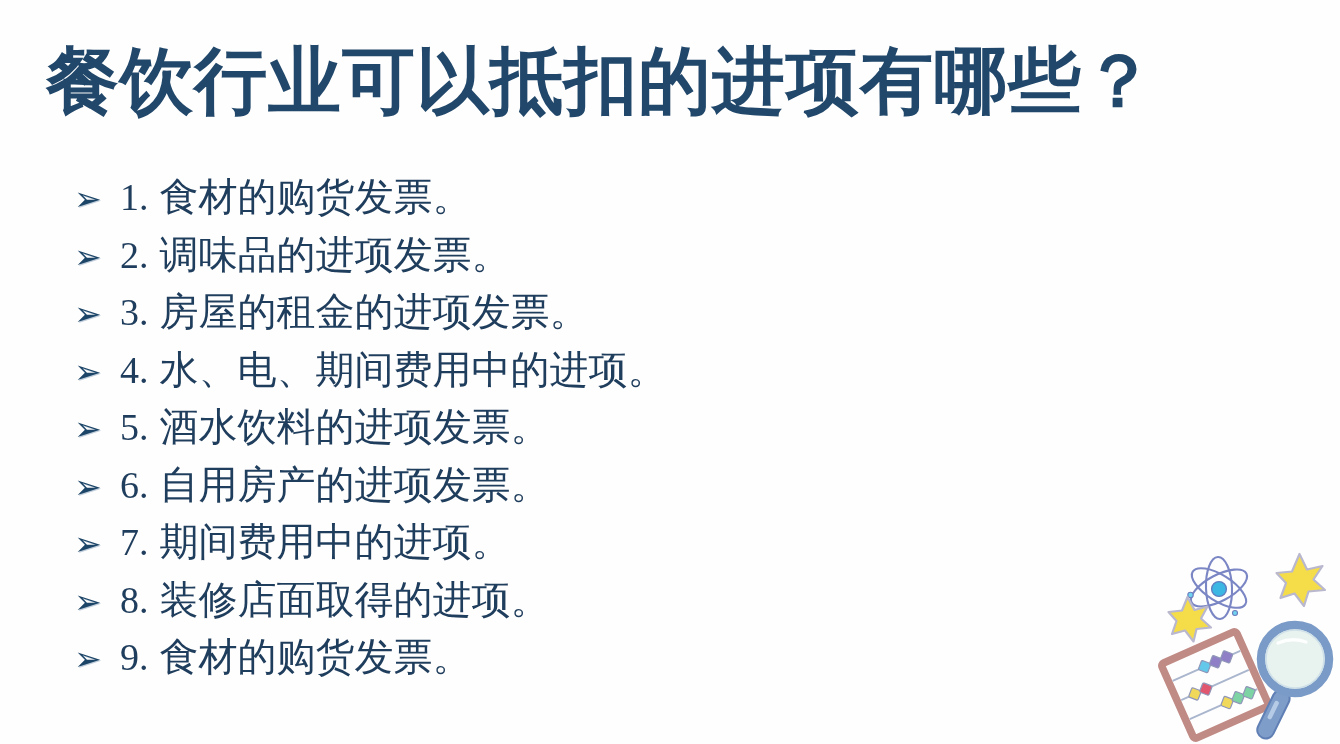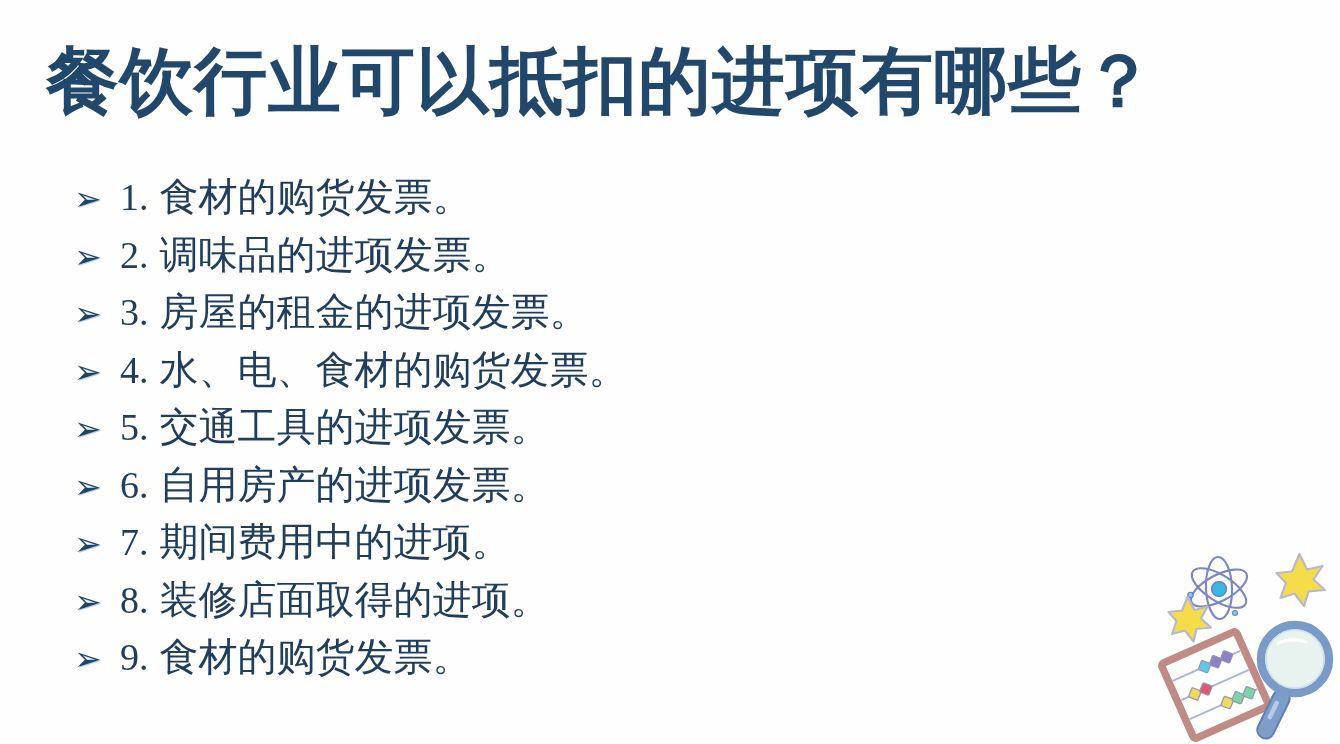--- a/index.html
+++ b/index.html
@@ -115,27 +115,27 @@
 
     <li class="bullet-row">
       <span class="bullet-marker">➢</span>
       <span class="bullet-num">3.</span>
       <span class="bullet-text">房屋的租金的进项发票。</span>
     </li>
 
     <li class="bullet-row">
       <span class="bullet-marker">➢</span>
       <span class="bullet-num">4.</span>
-      <span class="bullet-text">水、电、食材的购货发票。</span>
+      <span class="bullet-text">水、电、期间费用中的进项。</span>
     </li>
 
     <li class="bullet-row">
       <span class="bullet-marker">➢</span>
       <span class="bullet-num">5.</span>
-      <span class="bullet-text">交通工具的进项发票。</span>
+      <span class="bullet-text">酒水饮料的进项发票。</span>
     </li>
 
     <li class="bullet-row">
       <span class="bullet-marker">➢</span>
       <span class="bullet-num">6.</span>
       <span class="bullet-text">自用房产的进项发票。</span>
     </li>
 
     <li class="bullet-row">
       <span class="bullet-marker">➢</span>

